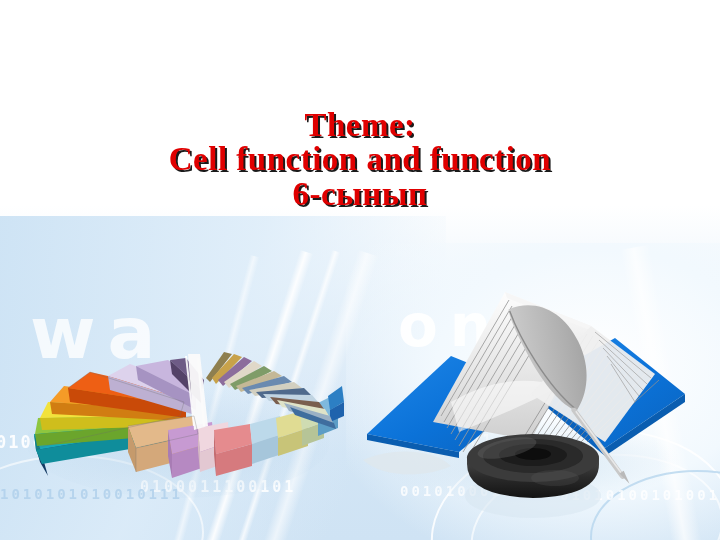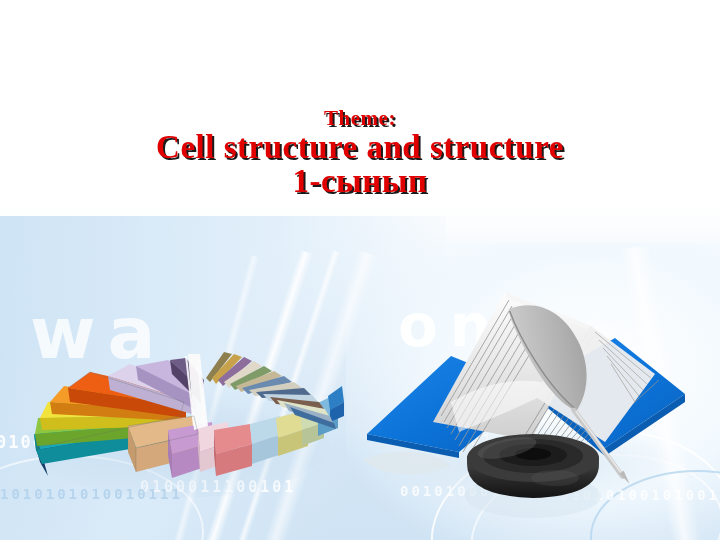--- a/index.html
+++ b/index.html
@@ -112,21 +112,21 @@
     text-align: center;
     line-height: 1.04;
   }
   .title-line {
     font-family: "Liberation Serif", serif;
     font-weight: 700;
     color: #e00000;
     text-shadow: 2px 2px 0 #1a1a1a;
     letter-spacing: .5px;
   }
-  .t-theme { font-size: 21px; font-family: Liberation Serif, serif; }
+  .t-theme { font-size: 33px; font-family: Liberation Serif, serif; }
   .t-main  { font-size: 33px; }
   .t-grade { font-size: 33px; }
 
   
   .art-fan { position: absolute; left: 18px; top: 330px; width: 330px; height: 180px; }
   .art-book { position: absolute; left: 355px; top: 282px; width: 350px; height: 240px; }
 </style>
 </head>
 <body>
 
@@ -403,17 +403,17 @@
         <ellipse cx="178" cy="172" rx="18" ry="6" fill="#0d0d0d"></ellipse>
 
         <ellipse cx="152" cy="166" rx="30" ry="9" fill="#6a6a6a" opacity=".35" transform="rotate(-12 152 166)"></ellipse>
         <ellipse cx="200" cy="196" rx="24" ry="8" fill="#5a5a5a" opacity=".25"></ellipse>
       </g>
     </svg>
   </div>
 
   <div class="title-block">
     <div class="title-line t-theme">Theme:</div>
-    <div class="title-line t-main">Cell structure and structure</div>
-    <div class="title-line t-grade">1-сынып</div>
+    <div class="title-line t-main">Cell function and function</div>
+    <div class="title-line t-grade">6-сынып</div>
   </div>
 
 </div>
 
 </body></html>

